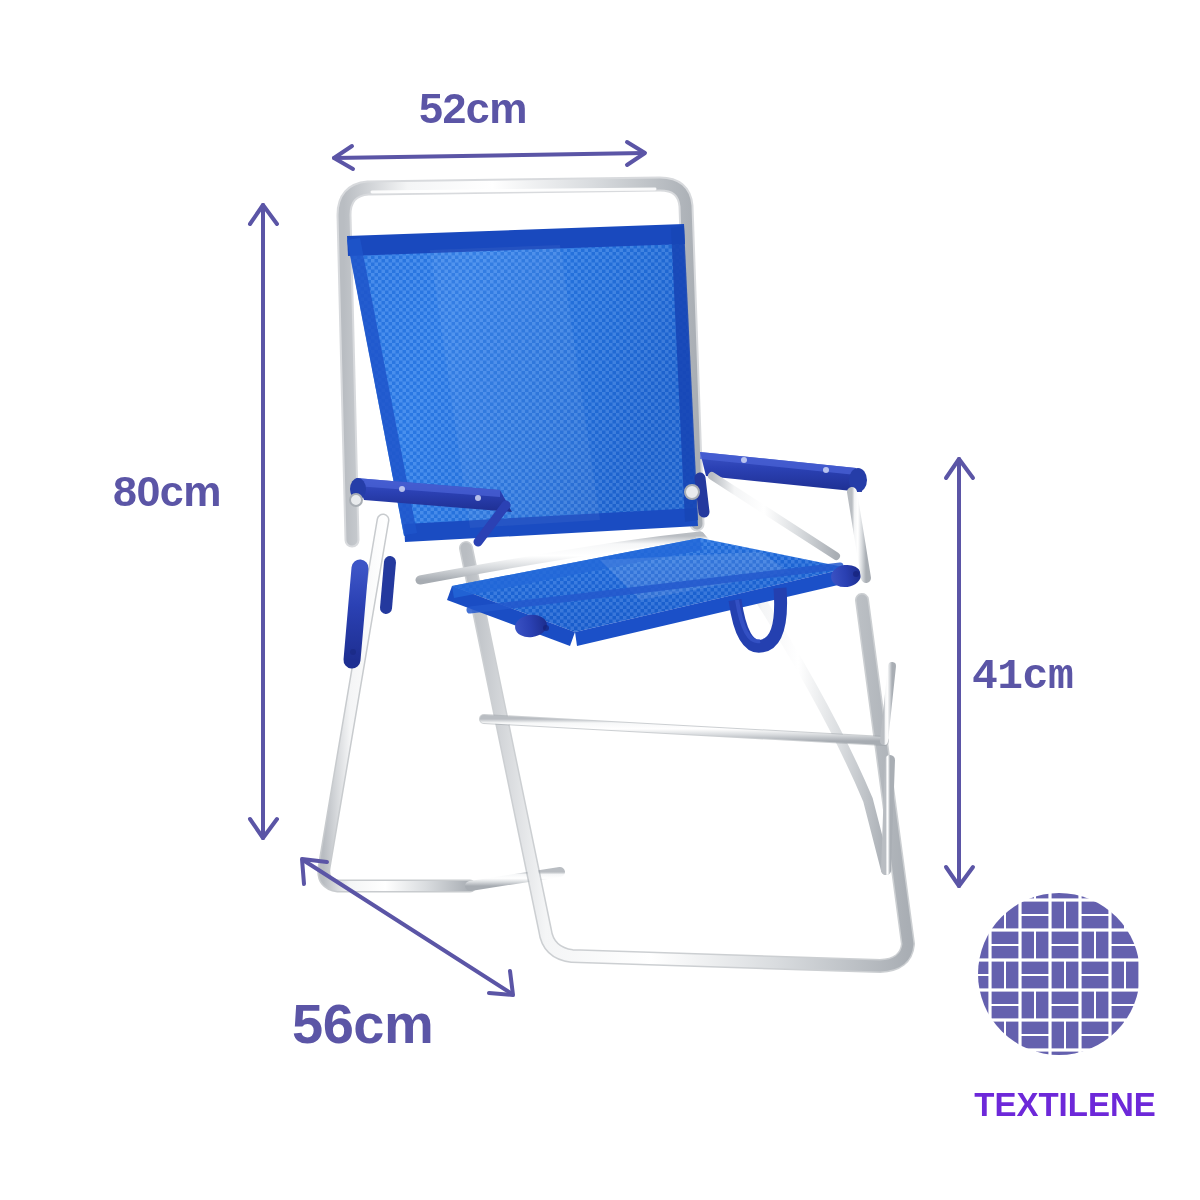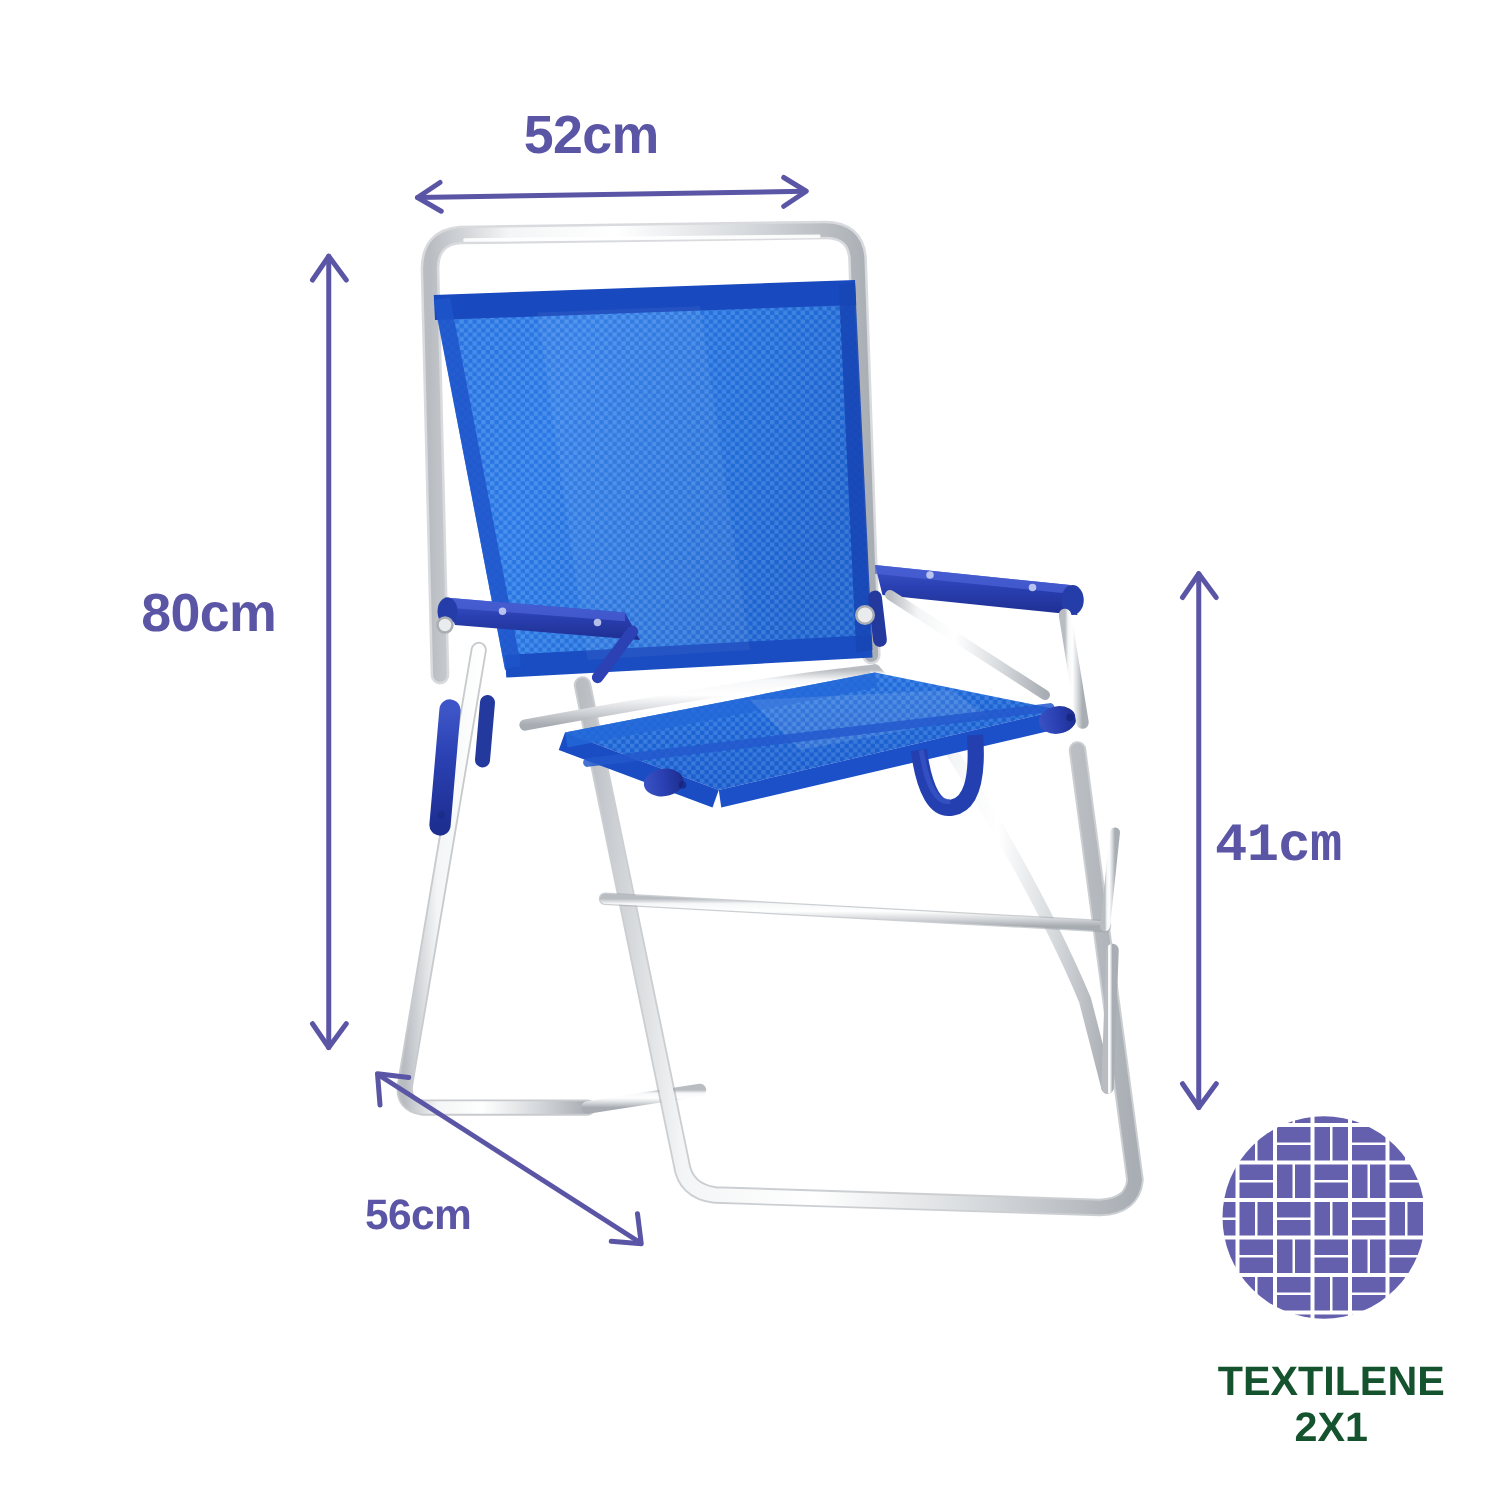--- a/index.html
+++ b/index.html
@@ -7,22 +7,22 @@
   body{width:1200px;height:1200px;overflow:hidden;
        font-family:"Liberation Sans","DejaVu Sans",sans-serif;}
   #stage{position:relative;width:1167px;height:1200px;background:#fff;}
   svg.layer{position:absolute;left:0;top:0;width:1200px;height:1200px;}
   .dim-label{position:absolute;color:#5B55A6;font-weight:bold;
              font-family:"Liberation Sans","DejaVu Sans",sans-serif;
              letter-spacing:-0.5px;white-space:nowrap;line-height:1;}
   #label-52{left:419px;top:87px;font-size:43px;}
   #label-80{left:113px;top:470px;font-size:43px;text-align:center;}
   #label-41{left:972px;top:655px;font-size:43px;font-family:Liberation Mono, monospace;}
-  #label-56{left:292px;top:955px;font-size:34px;}
-  .swatch-text{position:absolute;color:#14532d;font-weight:bold;
+  #label-56{left:292px;top:996px;font-size:56px;}
+  .swatch-text{position:absolute;color:#6d28d9;font-weight:bold;
                font-family:"Liberation Sans","DejaVu Sans",sans-serif;
                text-align:center;line-height:1.05;white-space:nowrap;}
   #textilene-name{left:960px;top:1088px;width:210px;font-size:33px;letter-spacing:0px;}
   #textilene-spec{left:960px;top:1125px;width:210px;font-size:33px;}
 </style>
 </head>
 <body>
 
 <div id="stage">
 
@@ -259,15 +259,14 @@
         <rect x="31.6" y="31.6" width="26.8" height="12.4" fill="#6460AE"></rect>
         <rect x="31.6" y="46.0" width="26.8" height="12.4" fill="#6460AE"></rect>
       </pattern>
     </defs>
     <g clip-path="url(#badgeCircle)">
       <rect x="975" y="890" width="172" height="172" fill="url(#weave)"></rect>
     </g>
   </svg>
 
   <div class="swatch-text" id="textilene-name">TEXTILENE</div>
-  <div class="swatch-text" id="textilene-spec">2X1</div>
 
 </div>
 
 </body></html>

